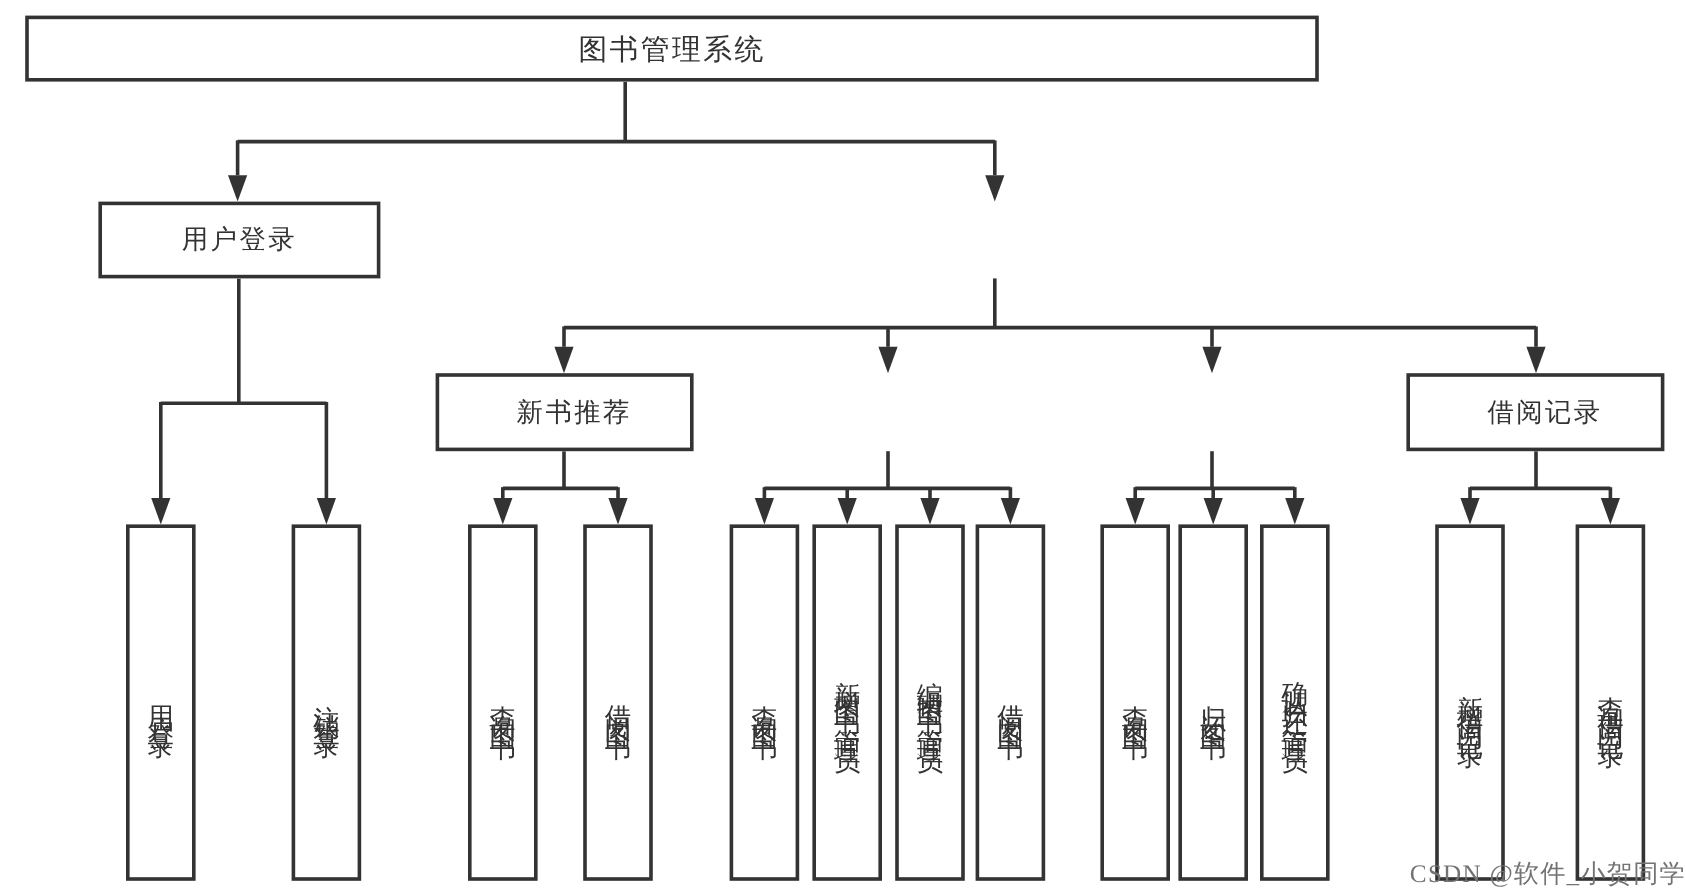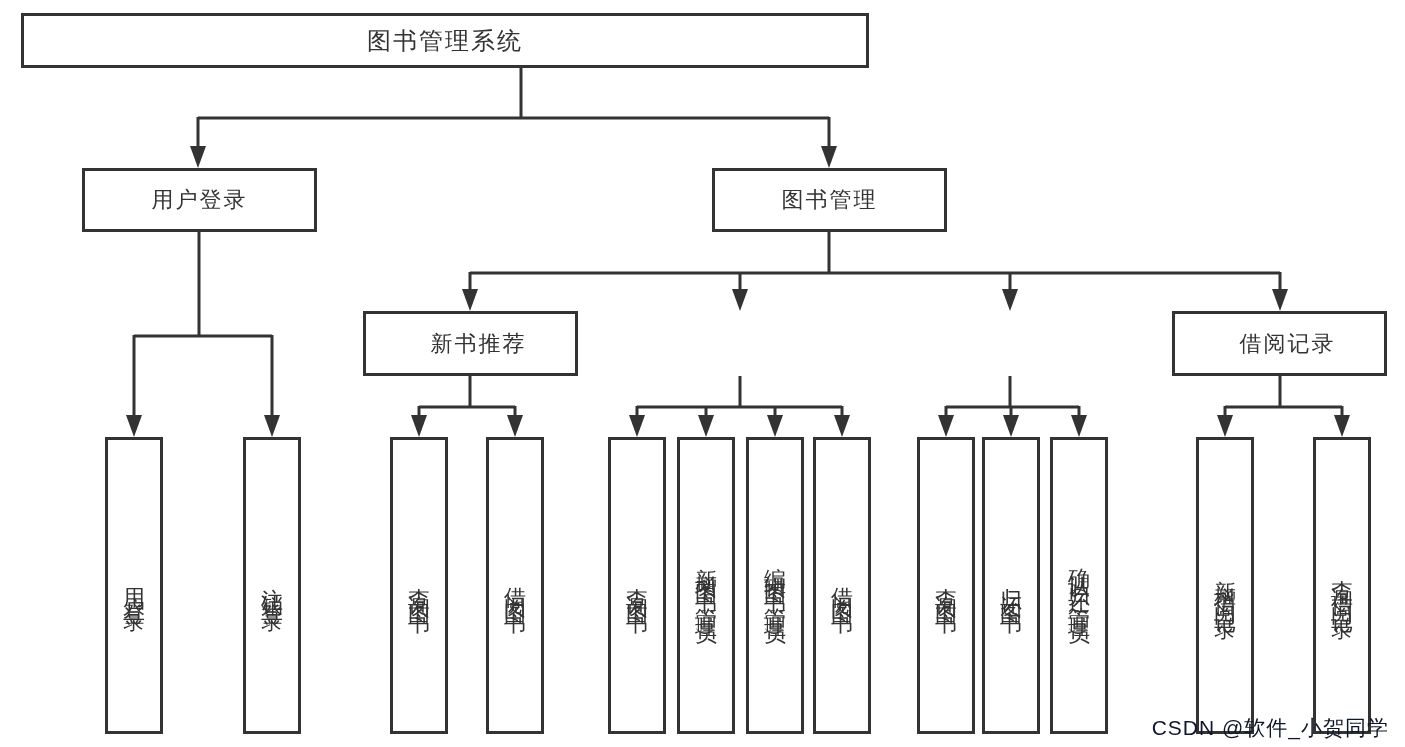--- a/index.html
+++ b/index.html
@@ -24,40 +24,41 @@
     color: #333333;
     display: flex;
     align-items: center;
     justify-content: center;
     z-index: 1;
   }
   .node .lbl {
     letter-spacing: 2px;
     white-space: nowrap;
   }
-  .root  { left: 21px;  top: 13px;  width: 848px; height: 55px; font-size: 24px; }
+  .root  { left: 21px;  top: 13px;  width: 1078px; height: 55px; font-size: 24px; }
   .lv2   { top: 168px; width: 235px; height: 64px; font-size: 22px; }
   .lv3   { top: 311px; width: 215px; height: 65px; font-size: 22px; padding-left: 16px; }
   .leaf  { top: 437px; width: 58px;  height: 297px; font-size: 22px; }
   .leaf .lbl {
     writing-mode: vertical-rl;
     text-orientation: mixed;
     letter-spacing: 8px;
     line-height: 1;
     white-space: normal;
   }
   .watermark {
     position: absolute;
-    right: 16px;
+    right: 0;
     bottom: 5px;
     font-size: 21px;
-    color: #0f172a;
+    color: #737373;
     letter-spacing: 1px;
     z-index: 2;
     white-space: nowrap;
+    font-family: Liberation Serif, serif;
   }
 </style>
 </head>
 <body>
 
 <div class="canvas">
 
   <svg class="connectors" width="1405" height="747" viewBox="0 0 1405 747">
     <g stroke="#333333" stroke-width="3" fill="none">
 
@@ -124,23 +125,20 @@
     </g>
   </svg>
 
   <div class="node root">
     <span class="lbl">图书管理系统</span>
   </div>
 
   <div class="node lv2" style="left:82px">
     <span class="lbl">用户登录</span>
   </div>
-  <div class="node lv2" style="left:712px">
-    <span class="lbl">图书管理</span>
-  </div>
 
   <div class="node lv3" style="left:363px">
     <span class="lbl">新书推荐</span>
   </div>
   <div class="node lv3" style="left:1172px">
     <span class="lbl">借阅记录</span>
   </div>
 
   <div class="node leaf" style="left:105px">
     <span class="lbl">用户登录</span>

